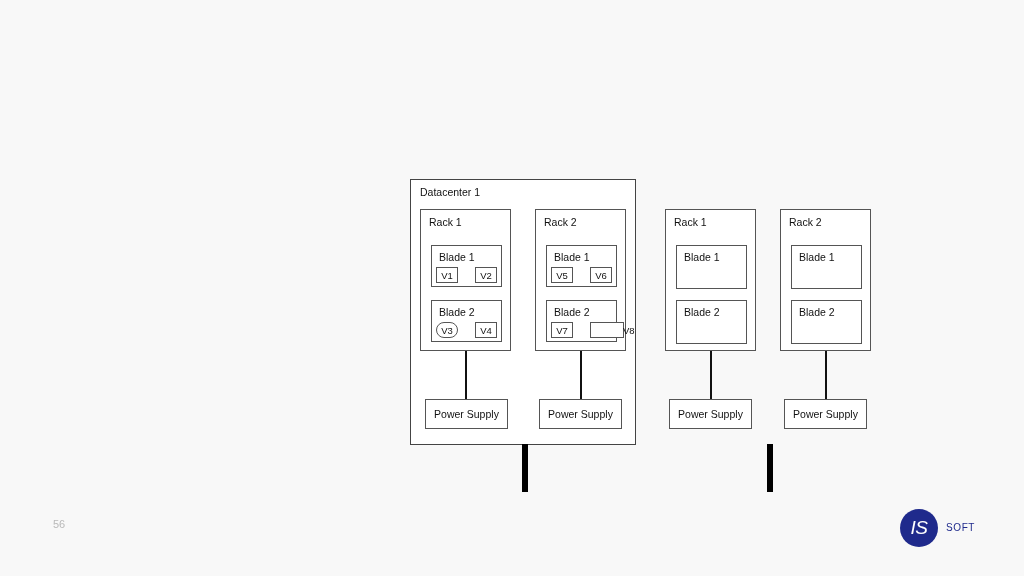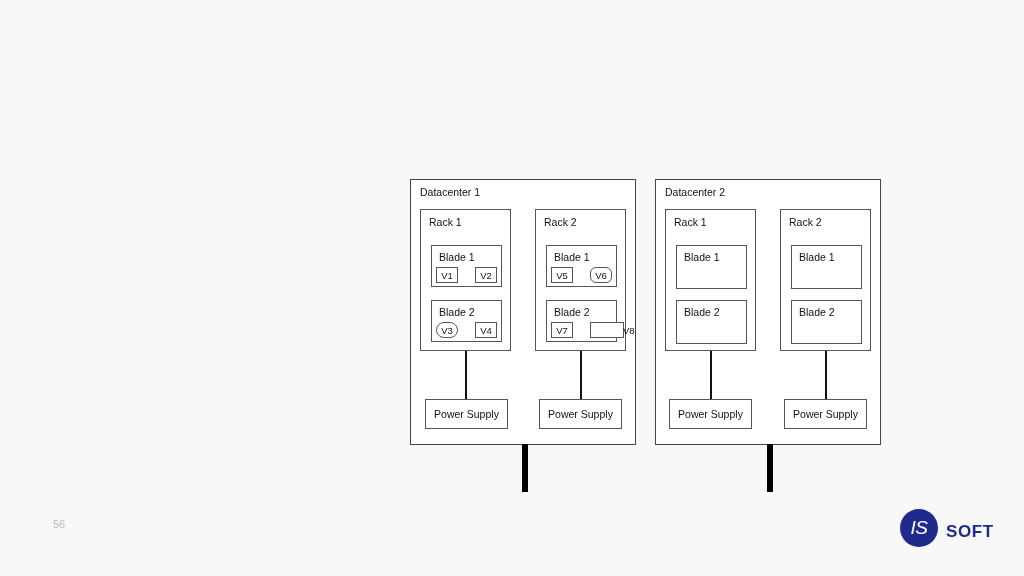--- a/index.html
+++ b/index.html
@@ -64,22 +64,22 @@
     color: #ffffff;
     font-size: 19px;
     font-weight: normal;
     font-style: italic;
     letter-spacing: -0.5px;
   }
   .logo-text {
     position: absolute;
     left: 46px;
     top: 13px;
-    font-size: 17px;
-    font-weight: bold;
+    font-size: 10px;
+    font-weight: normal;
     color: #1f2a8c;
     letter-spacing: 0.6px;
   }
 
   
   .diagram {
     position: absolute;
     left: 8px; top: 0;
     width: 1024px;
     height: 576px;
@@ -192,34 +192,31 @@
     <div class="conn" style="left:457px; top:312px; height:48px;"></div>
     <div class="ps" style="left:417px; top:360px; width:83px; height:30px;">Power Supply</div>
 
     <div class="box" style="left:527px; top:170px; width:91px; height:142px;">
       <div class="rack-label">Rack 2</div>
     </div>
     <div class="box" style="left:538px; top:206px; width:71px; height:42px;">
       <div class="blade-label">Blade 1</div>
     </div>
     <div class="vm" style="left:543px; top:228px; width:22px; height:16px;">V5</div>
-    <div class="vm" style="left:582px; top:228px; width:22px; height:16px;border-radius:6px;">V6</div>
+    <div class="vm" style="left:582px; top:228px; width:22px; height:16px;">V6</div>
 
     <div class="box" style="left:538px; top:261px; width:71px; height:42px;">
       <div class="blade-label">Blade 2</div>
     </div>
     <div class="vm" style="left:543px; top:283px; width:22px; height:16px;">V7</div>
     <div class="vm" style="left:582px; top:283px; width:22px; height:16px;padding-left:32px;">V8</div>
 
     <div class="conn" style="left:572px; top:312px; height:48px;"></div>
     <div class="ps" style="left:531px; top:360px; width:83px; height:30px;">Power Supply</div>
 
-    <div class="box dc" style="left:647px; top:140px; width:226px; height:266px;">
-      <div class="dc-label">Datacenter 2</div>
-    </div>
 
     <div class="box" style="left:657px; top:170px; width:91px; height:142px;">
       <div class="rack-label">Rack 1</div>
     </div>
     <div class="box" style="left:668px; top:206px; width:71px; height:44px;">
       <div class="blade-label">Blade 1</div>
     </div>
     <div class="box" style="left:668px; top:261px; width:71px; height:44px;">
       <div class="blade-label">Blade 2</div>
     </div>

